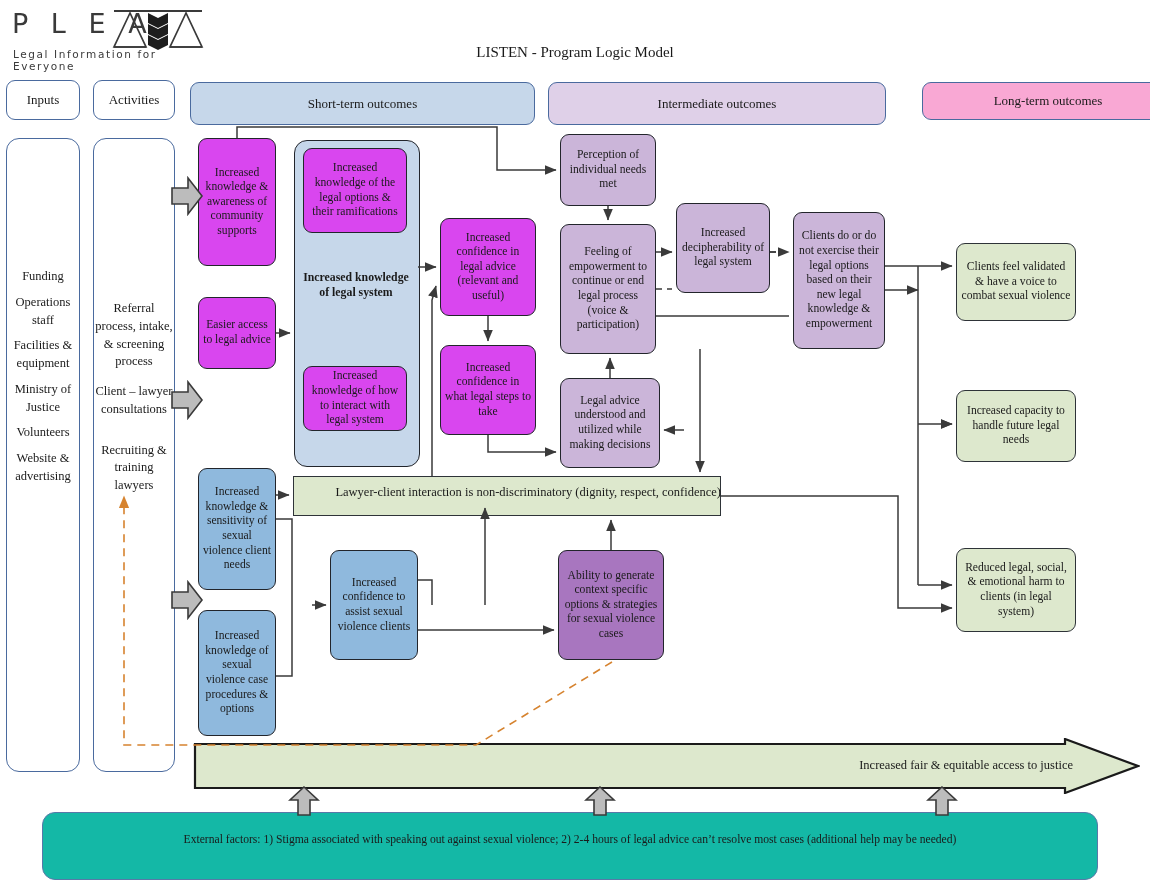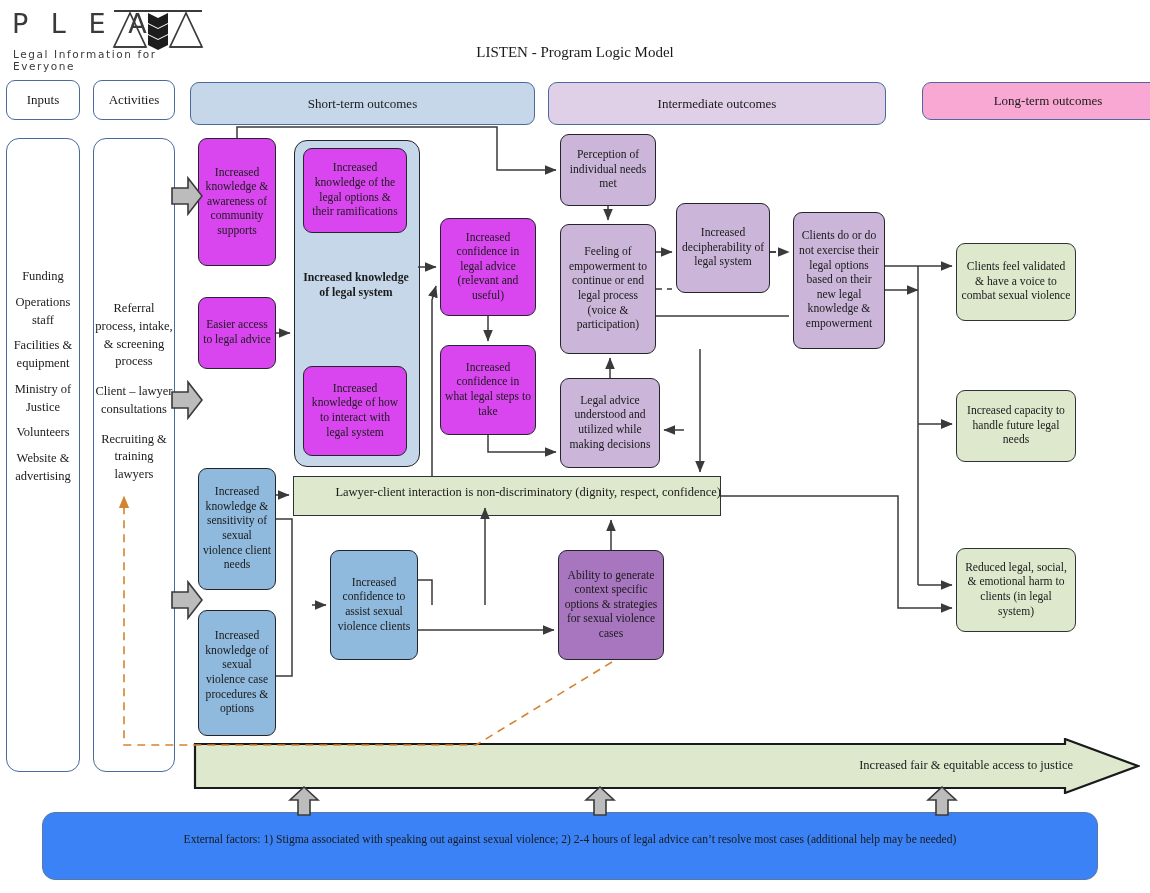--- a/index.html
+++ b/index.html
@@ -36,21 +36,21 @@
   .purp-d{background:#a876bf;}
   .green-l{background:#dde8cd;border-color:#2e3338;}
   .group{background:#c6d7ea;border:1.4px solid #22252b;border-radius:13px;}
   .bold{font-weight:bold;}
 
   
   #wires{position:absolute;left:0;top:0;width:1150px;height:893px;pointer-events:none;}
 
   
   .bandtext{position:absolute;text-align:right;font-size:12.5px;}
-  #extbox{position:absolute;border:1.4px solid #5878a8;border-radius:13px;background:#3b82f6;box-sizing:border-box;}
+  #extbox{position:absolute;border:1.4px solid #5878a8;border-radius:13px;background:#14b8a6;box-sizing:border-box;}
   #exttext{position:absolute;text-align:center;font-size:11.6px;width:100%;}
 </style>
 </head>
 <body>
 
 <div id="page">
 
   <div id="title">LISTEN - Program Logic Model</div>
 
   <div id="logo">
@@ -92,37 +92,37 @@
     <div style="margin-top:8px">Operations staff</div>
     <div style="margin-top:8px">Facilities &amp; equipment</div>
     <div style="margin-top:8px">Ministry of Justice</div>
     <div style="margin-top:8px">Volunteers</div>
     <div style="margin-top:8px">Website &amp; advertising</div>
   </div>
 
   <div class="collist" style="left:95px;top:300px;width:78px;">
     <div>Referral process, intake, &amp; screening process</div>
     <div style="margin-top:12px">Client – lawyer consultations</div>
-    <div style="margin-top:12px">Recruiting &amp; training lawyers</div>
+    <div style="margin-top:23px">Recruiting &amp; training lawyers</div>
   </div>
 
   <div class="node blue-l" style="left:198px;top:138px;width:78px;height:128px;">
     <span>Increased knowledge &amp; awareness of community supports</span>
   </div>
 
   <div class="node blue-l" style="left:198px;top:297px;width:78px;height:72px;">
     <span>Easier access to legal advice</span>
   </div>
 
   <div class="group" style="position:absolute;left:294px;top:140px;width:124px;height:325px;"></div>
   <div class="node blue-l" style="left:303px;top:148px;width:104px;height:85px;">
     <span>Increased knowledge of the legal options &amp; their ramifications</span>
   </div>
   <div class="bold" style="position:absolute;left:300px;top:270px;width:112px;text-align:center;font-size:11.8px;line-height:1.3;">Increased knowledge of legal system</div>
-  <div class="node blue-l" style="left:303px;top:366px;width:104px;height:90px;">
+  <div class="node blue-l" style="left:303px;top:366px;width:104px;height:65px;">
     <span>Increased knowledge of how to interact with legal system</span>
   </div>
 
   <div class="node blue-l" style="left:440px;top:218px;width:96px;height:98px;">
     <span>Increased confidence in legal advice (relevant and useful)</span>
   </div>
   <div class="node blue-l" style="left:440px;top:345px;width:96px;height:90px;">
     <span>Increased confidence in what legal steps to take</span>
   </div>
 

